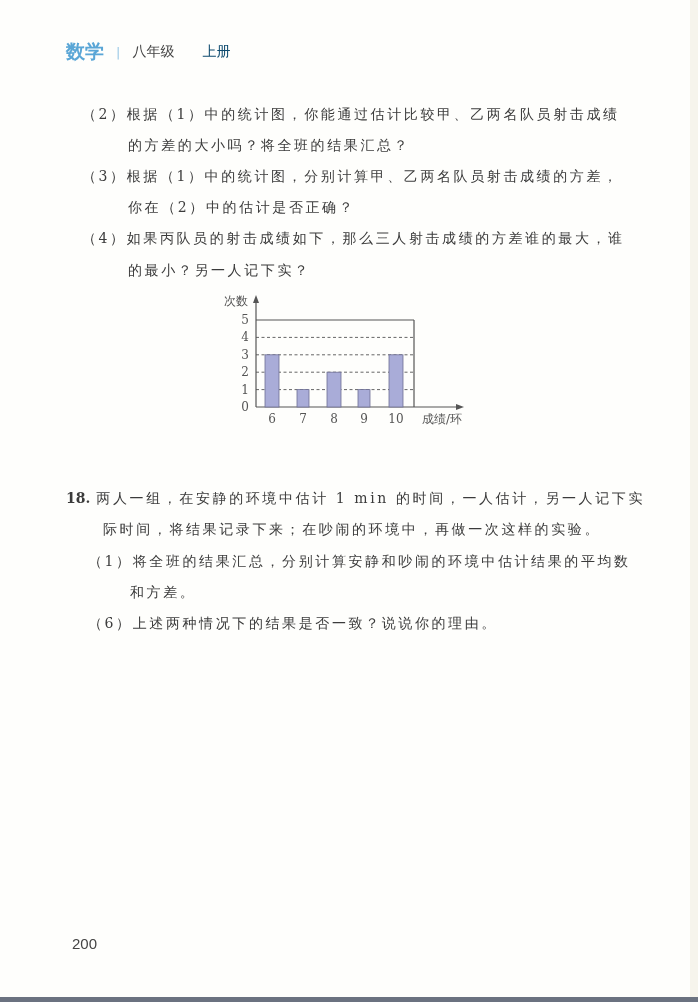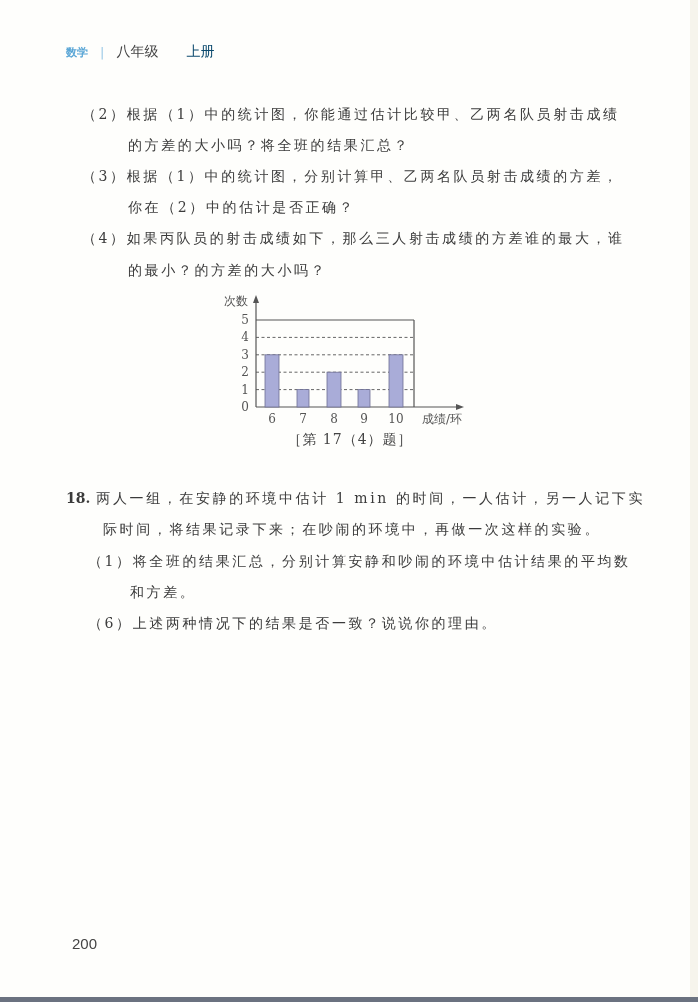--- a/index.html
+++ b/index.html
@@ -6,21 +6,21 @@
   body {
     width: 698px; height: 1002px; position: relative; overflow: hidden;
     background: #fefefc;
     font-family: "DejaVu Serif", "Liberation Serif", serif;
     color: #3a3a3a;
   }
   .right-edge { position: absolute; left: 690px; top: 0; width: 8px; height: 1002px; background: #f6f4ec; }
   .bottom-strip { position: absolute; left: 0; top: 997px; width: 698px; height: 5px; background: #6b7280; }
   .header { position: absolute; left: 66px; top: 40px; height: 24px; display: flex; align-items: center;
             font-family: "DejaVu Sans", "Liberation Sans", sans-serif; font-size: 14px; }
-  .header .subject { color: #5aa6d6; font-weight: bold; font-size: 11px; }
+  .header .subject { color: #5aa6d6; font-weight: bold; font-size: 19px; }
   .header .sep { color: #9cc9e6; margin: 0 12px 0 12px; font-size: 13px; }
   .header .grade { color: #444; }
   .header .vol { color: #0c4a6e; margin-left: 28px; }
 
   .line { position: absolute; font-size: 14px; letter-spacing: 2.6px; white-space: nowrap; color: #3b3b3b; }
   .num18 { font-weight: bold; letter-spacing: 0; margin-right: 6px; }
 
   .chart { position: absolute; left: 200px; top: 285px; width: 300px; height: 170px; }
   .caption { position: absolute; left: 0; top: 146px; width: 300px; text-align: center; font-size: 14px; color: #444; letter-spacing: 1px; }
   .page-num { position: absolute; left: 72px; top: 935px; font-family: "Liberation Sans", sans-serif; font-size: 15px; color: #444; }
@@ -36,21 +36,21 @@
   <span class="sep">|</span>
   <span class="grade">八年级</span>
   <span class="vol">上册</span>
 </div>
 
 <div class="line" style="left:82px; top:106px;">（2）根据（1）中的统计图，你能通过估计比较甲、乙两名队员射击成绩</div>
 <div class="line" style="left:128px; top:137px;">的方差的大小吗？将全班的结果汇总？</div>
 <div class="line" style="left:82px; top:168px;">（3）根据（1）中的统计图，分别计算甲、乙两名队员射击成绩的方差，</div>
 <div class="line" style="left:128px; top:199px;">你在（2）中的估计是否正确？</div>
 <div class="line" style="left:82px; top:230px;">（4）如果丙队员的射击成绩如下，那么三人射击成绩的方差谁的最大，谁</div>
-<div class="line" style="left:128px; top:262px;">的最小？的方差的大小吗？</div>
+<div class="line" style="left:128px; top:262px;">的最小？另一人记下实？</div>
 
 <div class="chart">
   <svg width="300" height="145" viewBox="0 0 300 145">
 
     <text x="24" y="20" font-size="12" fill="#555" font-family="DejaVu Sans, sans-serif">次数</text>
 
     <line x1="56" y1="14" x2="56" y2="122" stroke="#555" stroke-width="1.2"></line>
     <polygon points="56,10 53,18 59,18" fill="#555"></polygon>
 
     <line x1="56" y1="122" x2="258" y2="122" stroke="#555" stroke-width="1.2"></line>
@@ -84,21 +84,20 @@
     <g font-size="12" fill="#555" font-family="DejaVu Serif, serif" text-anchor="middle">
       <text x="72" y="138">6</text>
       <text x="103" y="138">7</text>
       <text x="134" y="138">8</text>
       <text x="164" y="138">9</text>
       <text x="196" y="138">10</text>
     </g>
 
     <text x="222" y="138" font-size="12" fill="#555" font-family="DejaVu Sans, sans-serif">成绩/环</text>
   </svg>
-  <div class="caption">［第 17（4）题］</div>
 </div>
 
 <div class="line" style="left:66px; top:490px;">
   <span class="num18">18.</span><span>两人一组，在安静的环境中估计 1 min 的时间，一人估计，另一人记下实</span>
 </div>
 <div class="line" style="left:103px; top:521px;">际时间，将结果记录下来；在吵闹的环境中，再做一次这样的实验。</div>
 <div class="line" style="left:88px; top:553px;">（1）将全班的结果汇总，分别计算安静和吵闹的环境中估计结果的平均数</div>
 <div class="line" style="left:130px; top:584px;">和方差。</div>
 <div class="line" style="left:88px; top:615px;">（6）上述两种情况下的结果是否一致？说说你的理由。</div>
 

